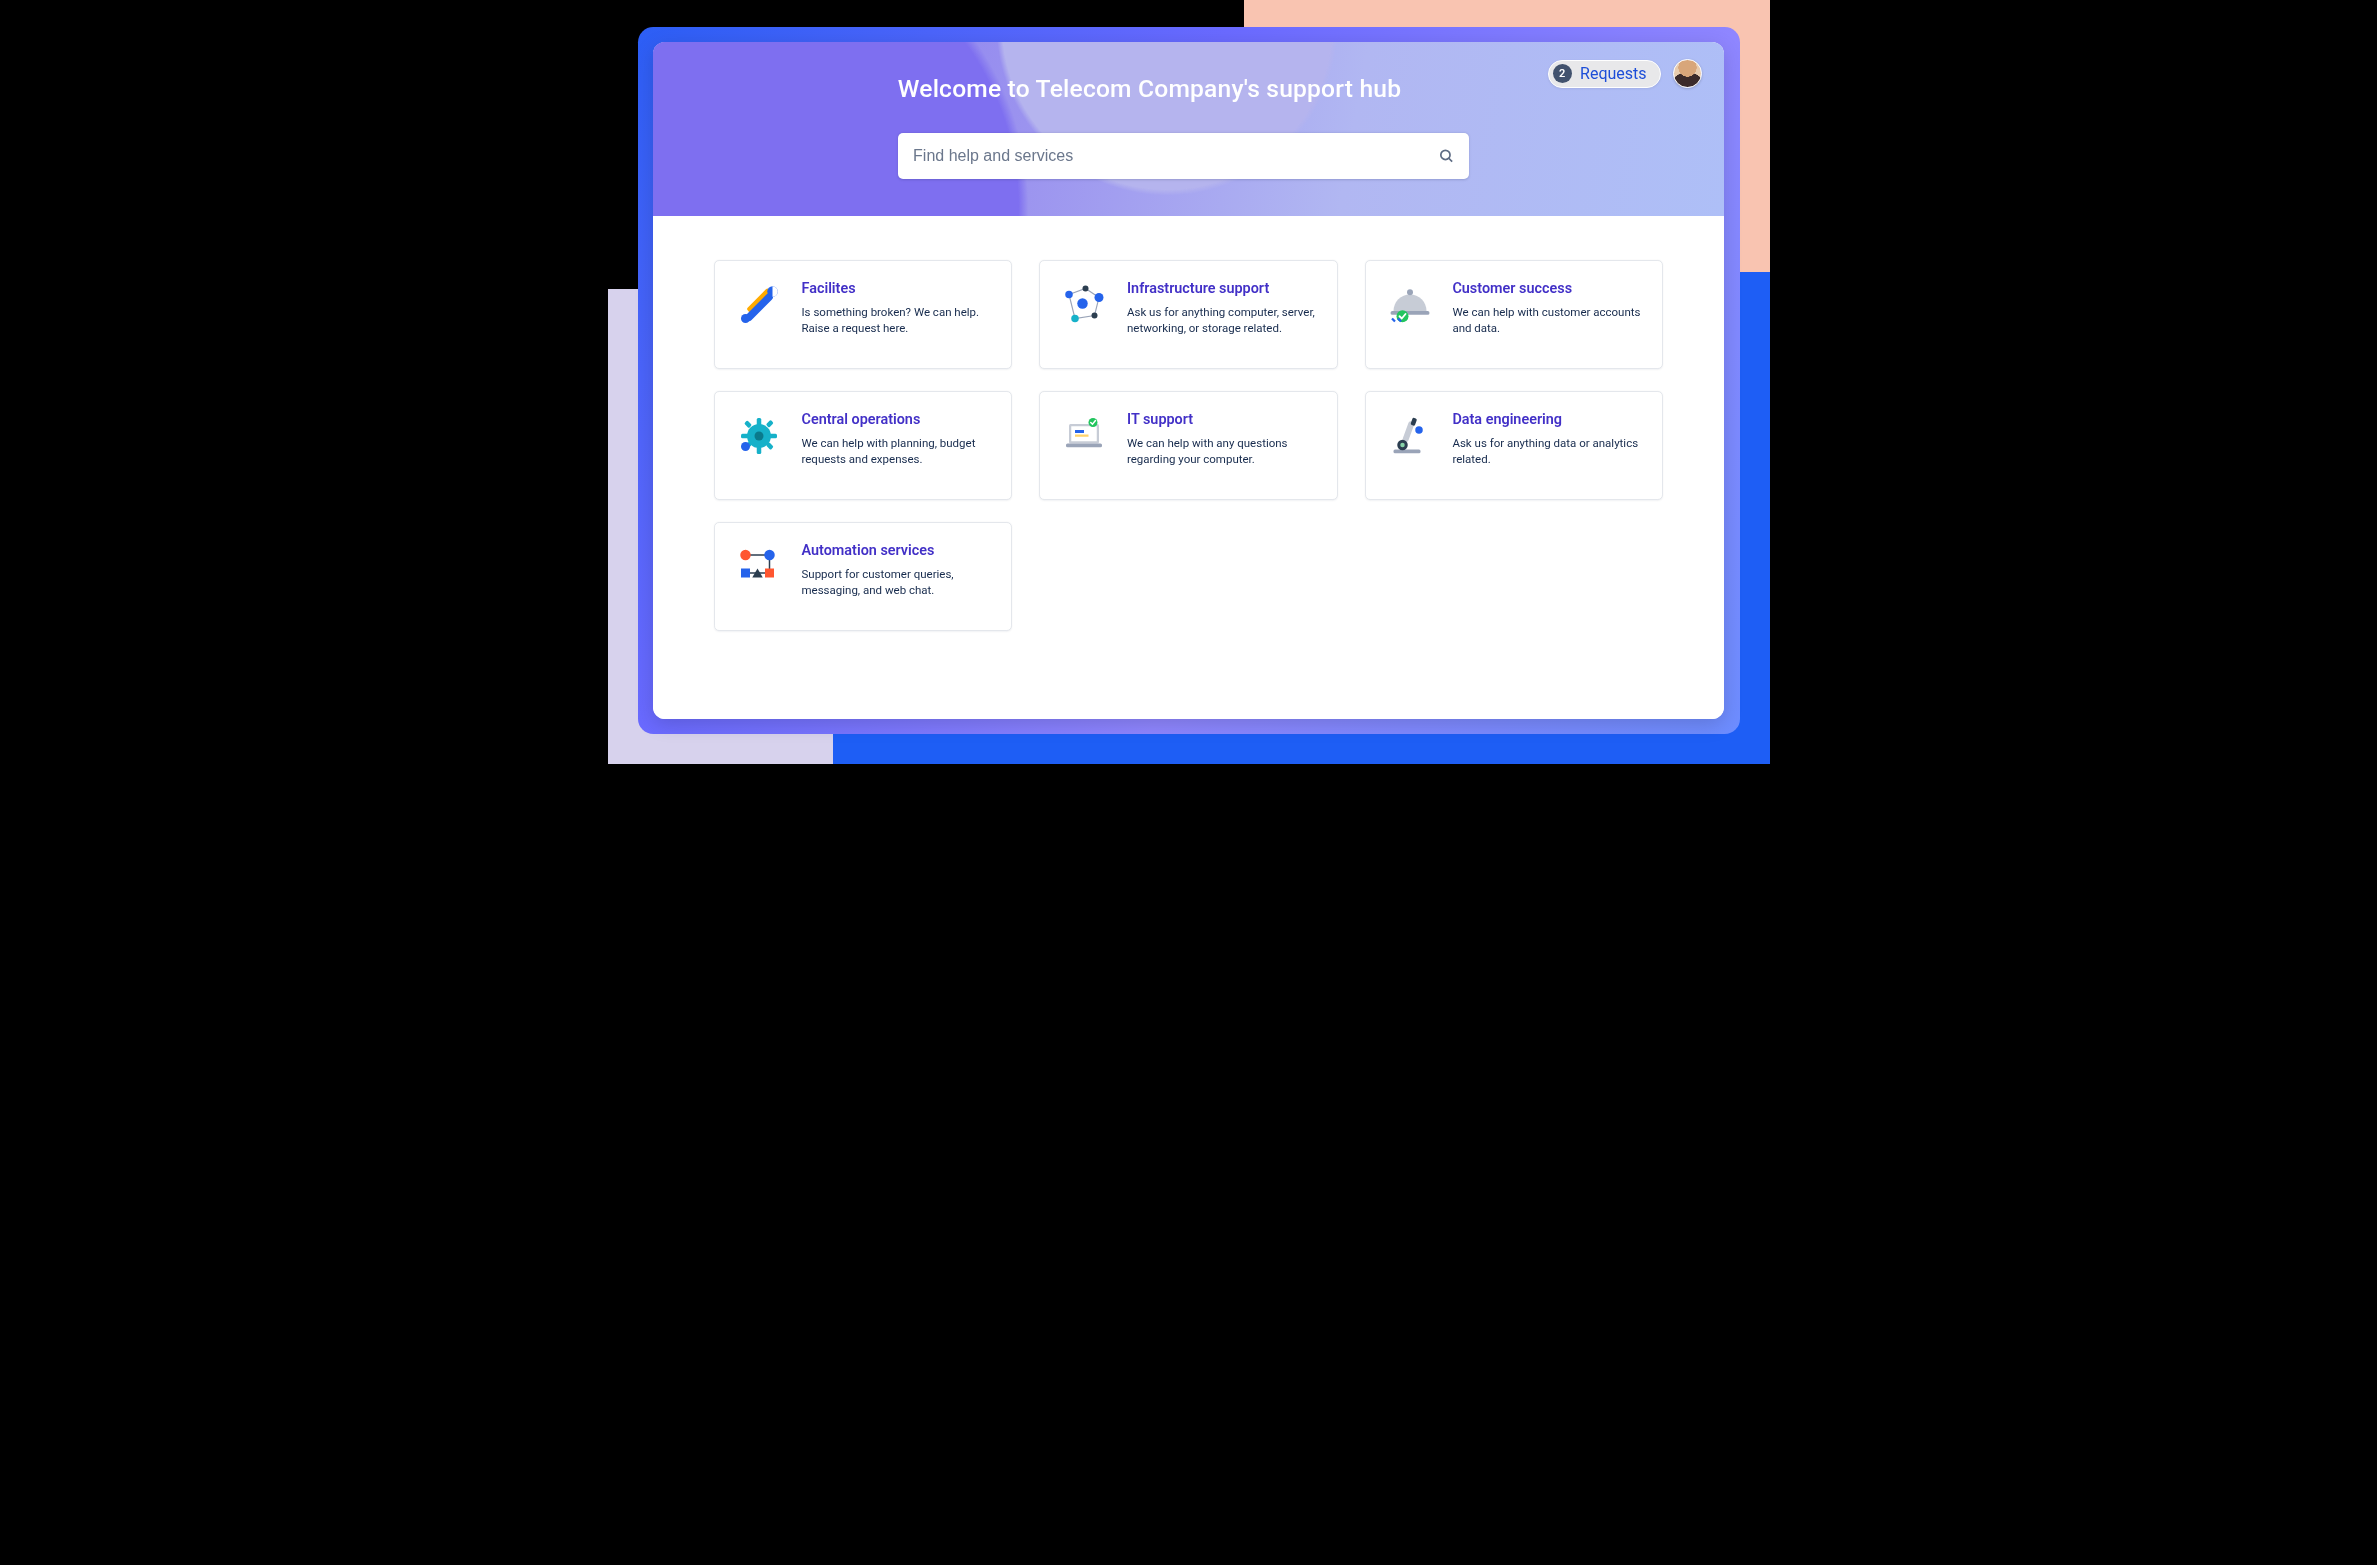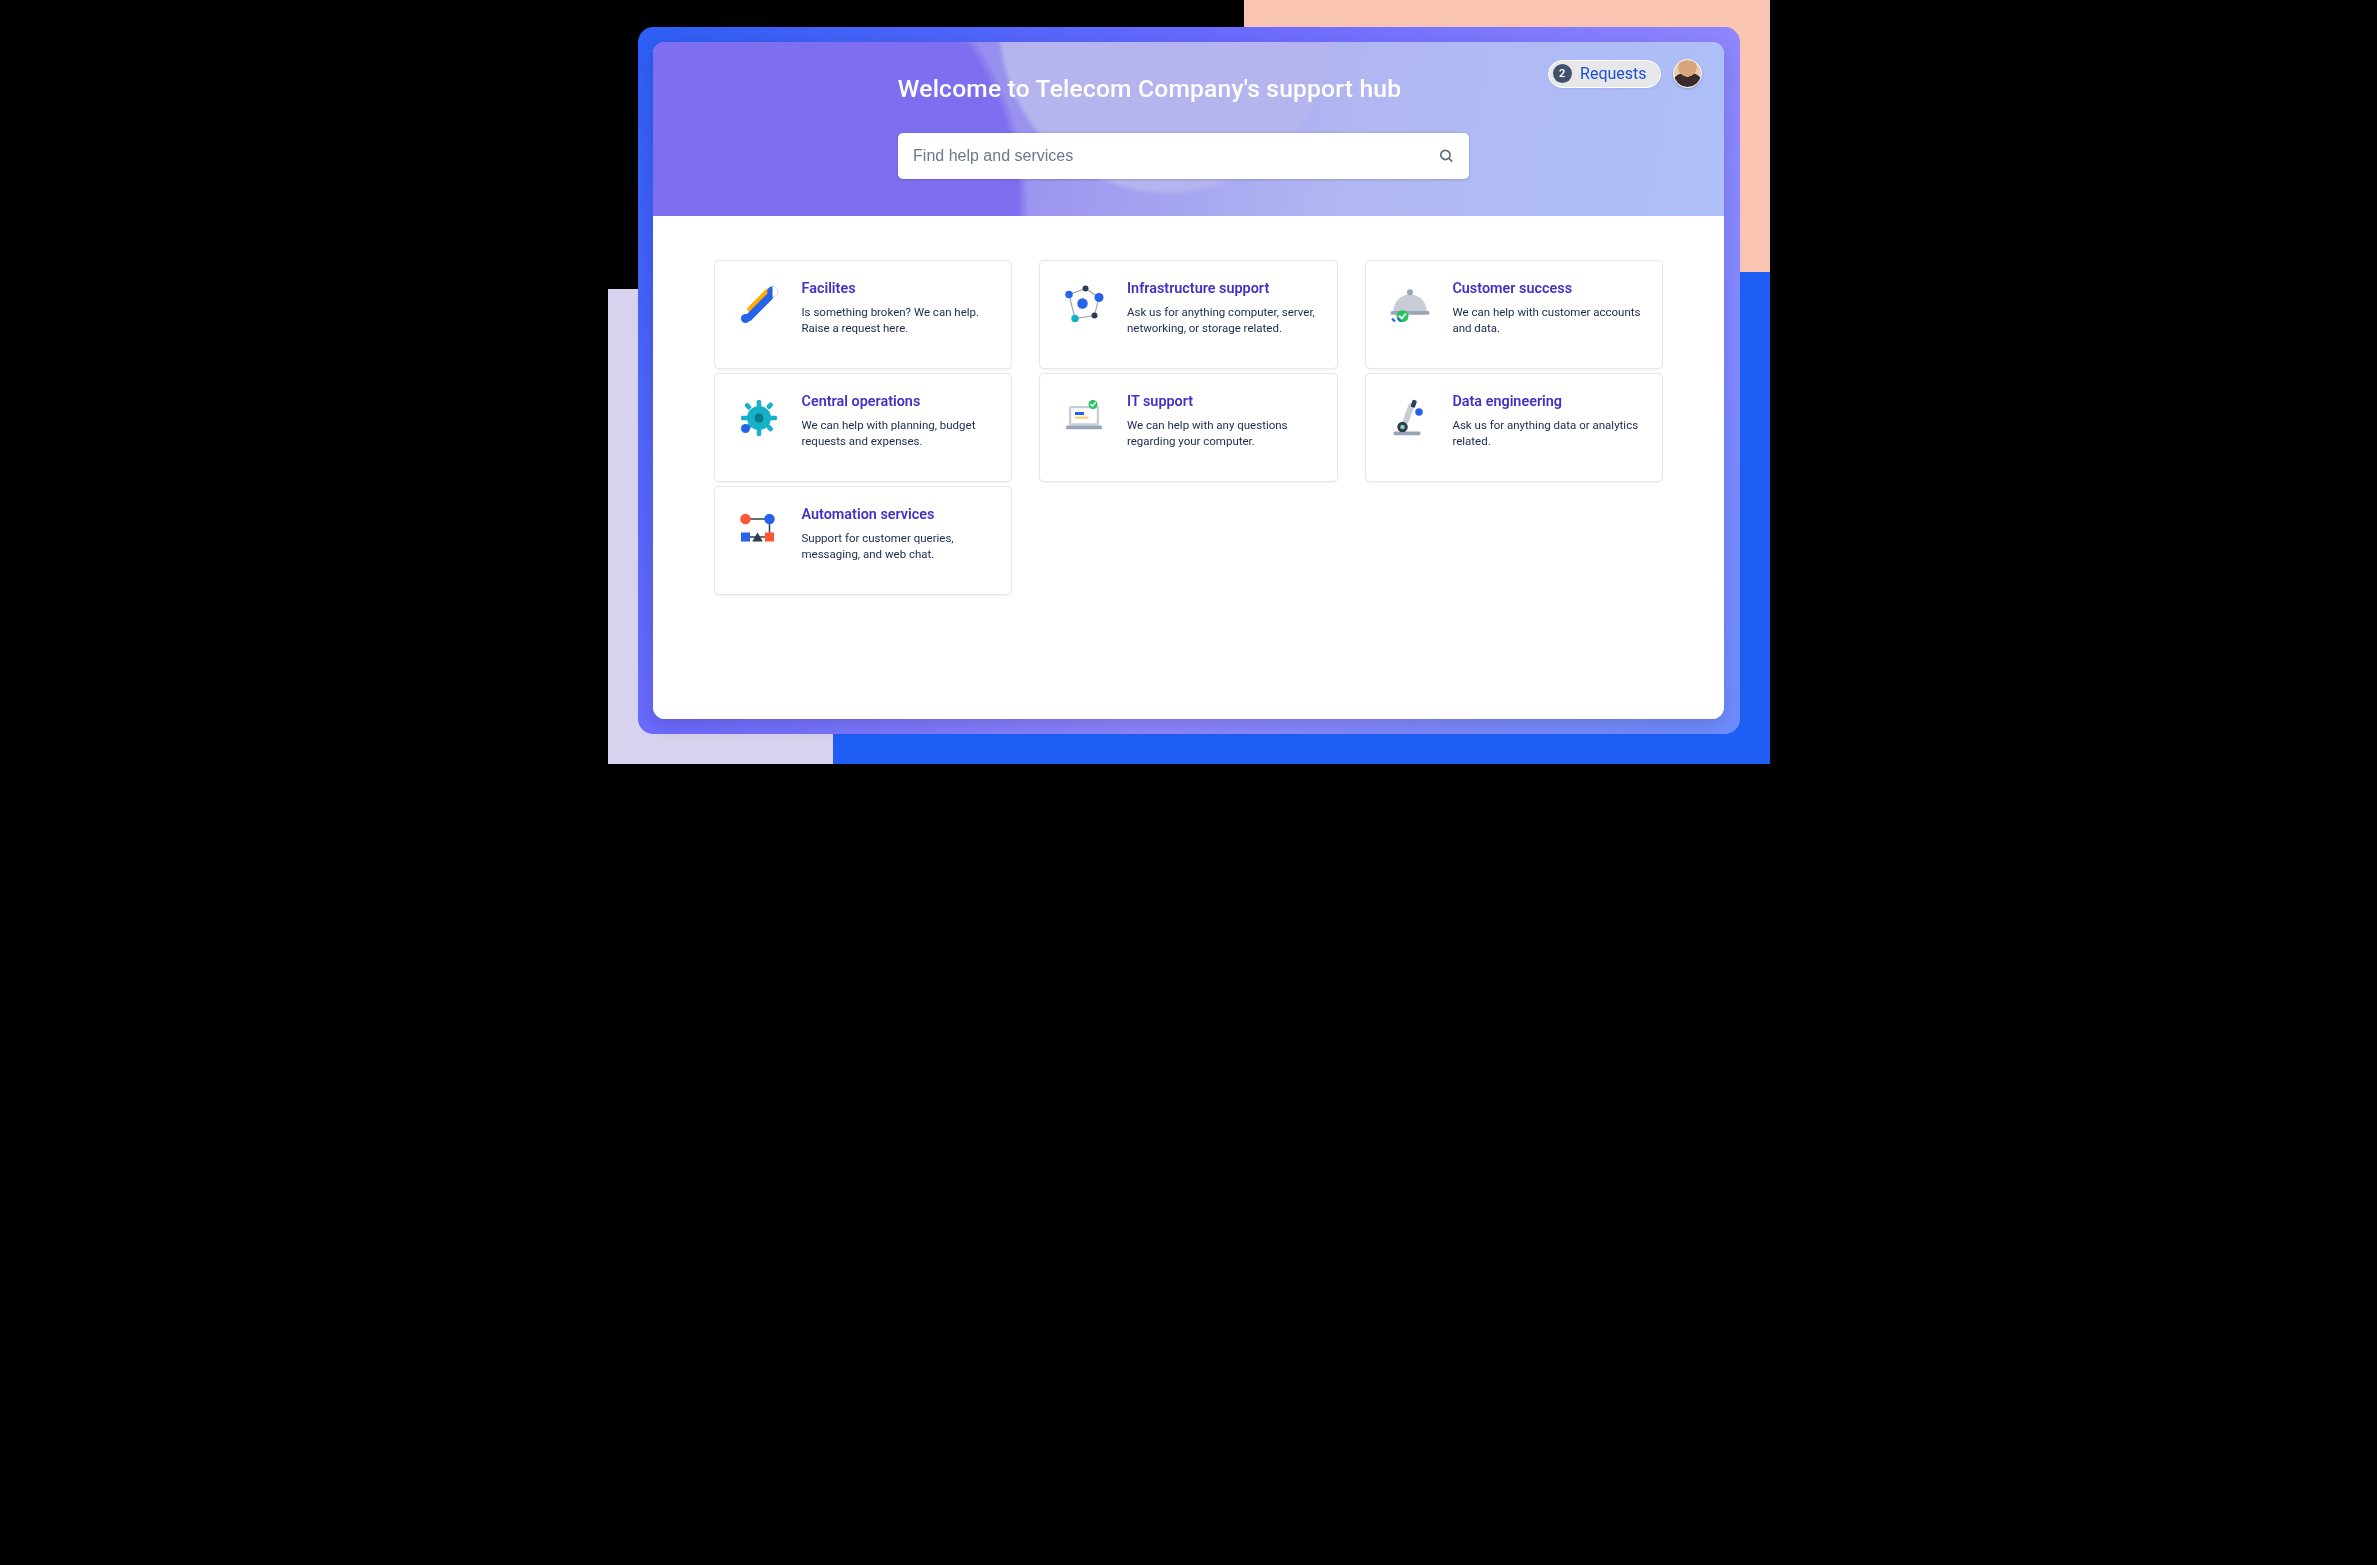--- a/index.html
+++ b/index.html
@@ -142,21 +142,21 @@
   
   .content {
     flex: 1;
     background: #fff;
     padding: 44px 61px 25.5px;
     overflow: auto;
   }
   .grid {
     display: grid;
     grid-template-columns: repeat(3, 1fr);
-    gap: 4px 27px;
+    gap: 22px 27px;
   }
   .card {
     border: 0.8px solid #e4e7ec;
     border-radius: 5.1px;
     background: #fff;
     padding: 18.7px 18.7px 20.4px;
     display: flex;
     gap: 17px;
     cursor: pointer;
     box-shadow: 0 0.8px 1.7px rgba(9,30,66,.06);

